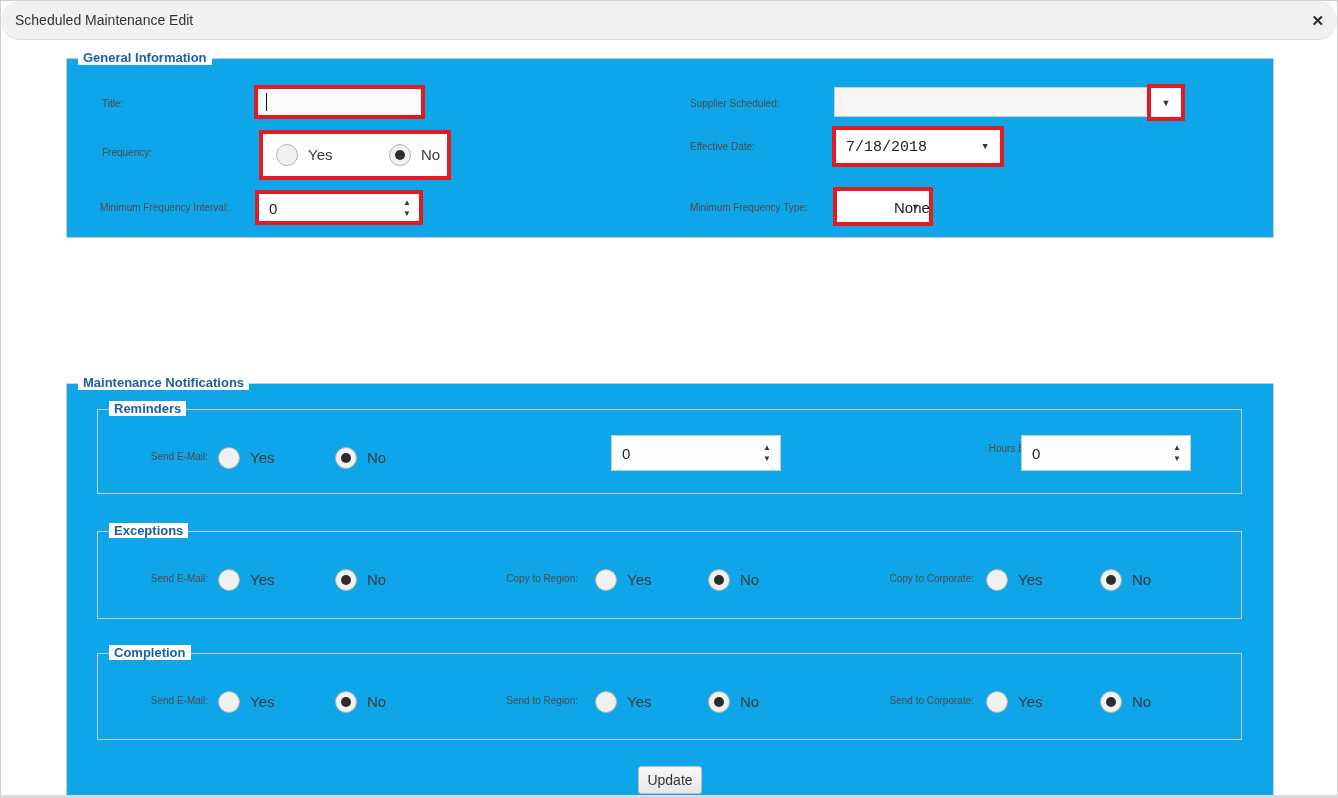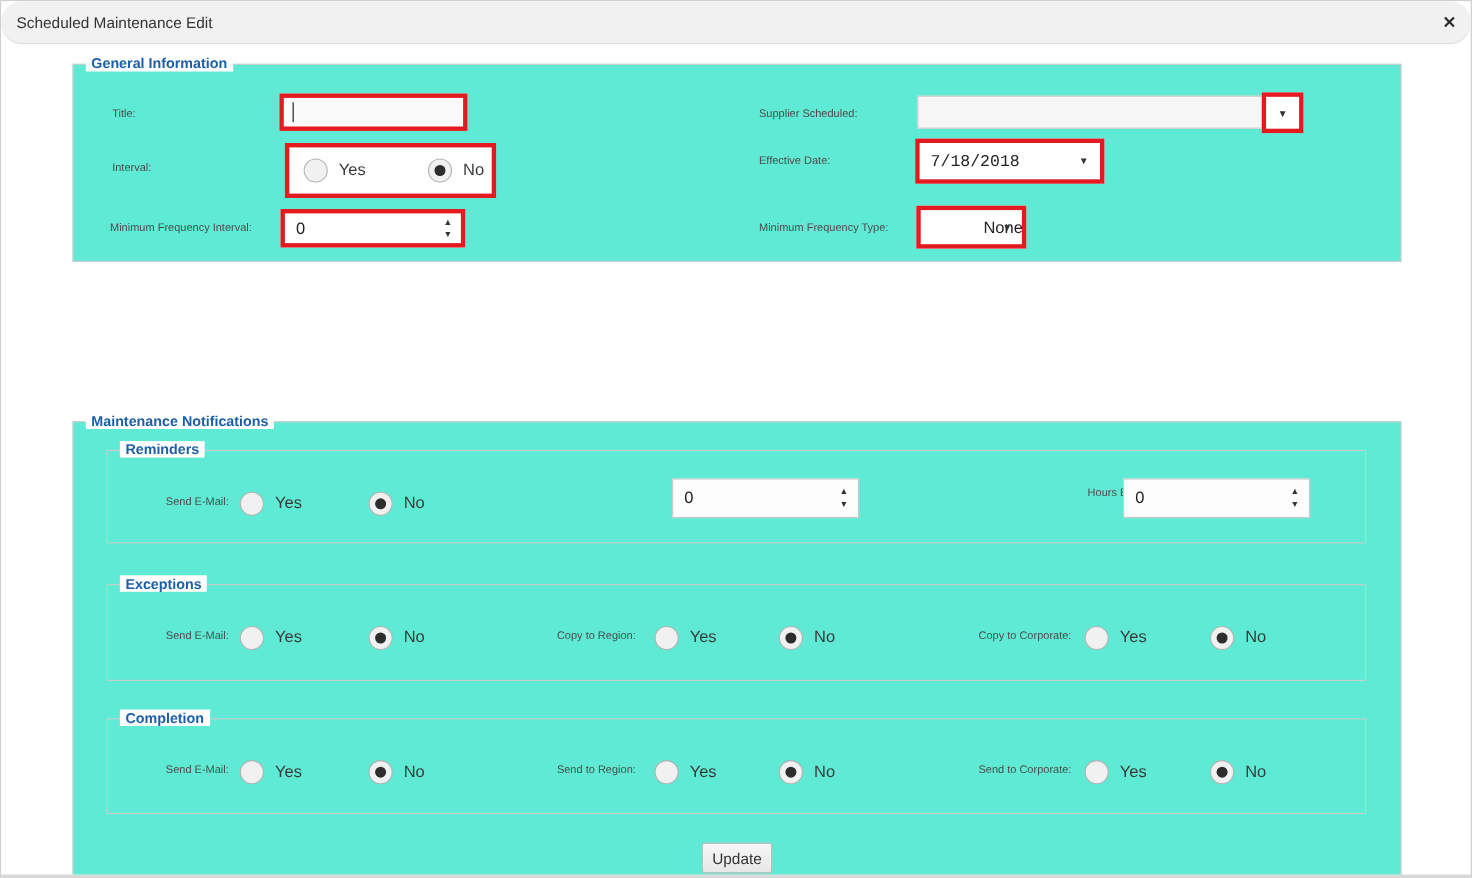--- a/index.html
+++ b/index.html
@@ -15,21 +15,21 @@
     background:#f1f1f1; border-bottom:1px solid #dcdcdc;border-radius:19px;
   }
   .titlebar .title {
     position:absolute; left:14px; top:0; line-height:39px;
     font-size:14px; color:#333;
   }
   .close {
     position:absolute; right:13px; top:0; line-height:39px;
     font-size:15px; font-weight:bold; color:#2b2b2b; cursor:pointer;
   }
-  .group { position:absolute; border:1px solid #ccc; background:#5eead4; }
+  .group { position:absolute; border:1px solid #ccc; background:#0ea5e9; }
   .glegend {
     position:absolute; top:-9px; left:11px; background:#fff; padding:0 5px;
     font-size:13px; font-weight:bold; color:#1b5fa8; white-space:nowrap;
   }
   .lbl { position:absolute; font-size:10px; color:#4c4c4c; white-space:nowrap; }
   .lbl.r { text-align:right; }
   .anno {
     position:absolute; border:4px solid #e31b20; background:#fff;
   }
   .soft { background:#fafafa; }
@@ -87,21 +87,21 @@
     </div>
 
     <span class="lbl" style="left:623px; top:39px;">Supplier Scheduled:</span>
     <div class="combo" style="left:767px; top:28px; width:328px; height:30px;">
       <span class="val center-y" style="left:10px;"></span>
     </div>
     <div class="anno" style="left:1080px; top:25px; width:38px; height:37px;">
       <span class="dd-arrow center-y" style="left:50%; transform:translate(-50%,-50%);">▼</span>
     </div>
 
-    <span class="lbl" style="left:35px; top:88px;">Interval:</span>
+    <span class="lbl" style="left:35px; top:88px;">Frequency:</span>
     <div class="anno" style="left:192px; top:71px; width:192px; height:50px;">
       <span class="radio" style="left:13px; top:10px;"></span>
       <span class="rlabel" style="left:45px; top:12px;">Yes</span>
       <span class="radio sel" style="left:126px; top:10px;"></span>
       <span class="rlabel" style="left:158px; top:12px;">No</span>
     </div>
 
     <span class="lbl" style="left:623px; top:82px;">Effective Date:</span>
     <div class="anno" style="left:765px; top:67px; width:172px; height:41px;font-family:Liberation Mono, monospace;">
       <div style="position:absolute; inset:0;">

